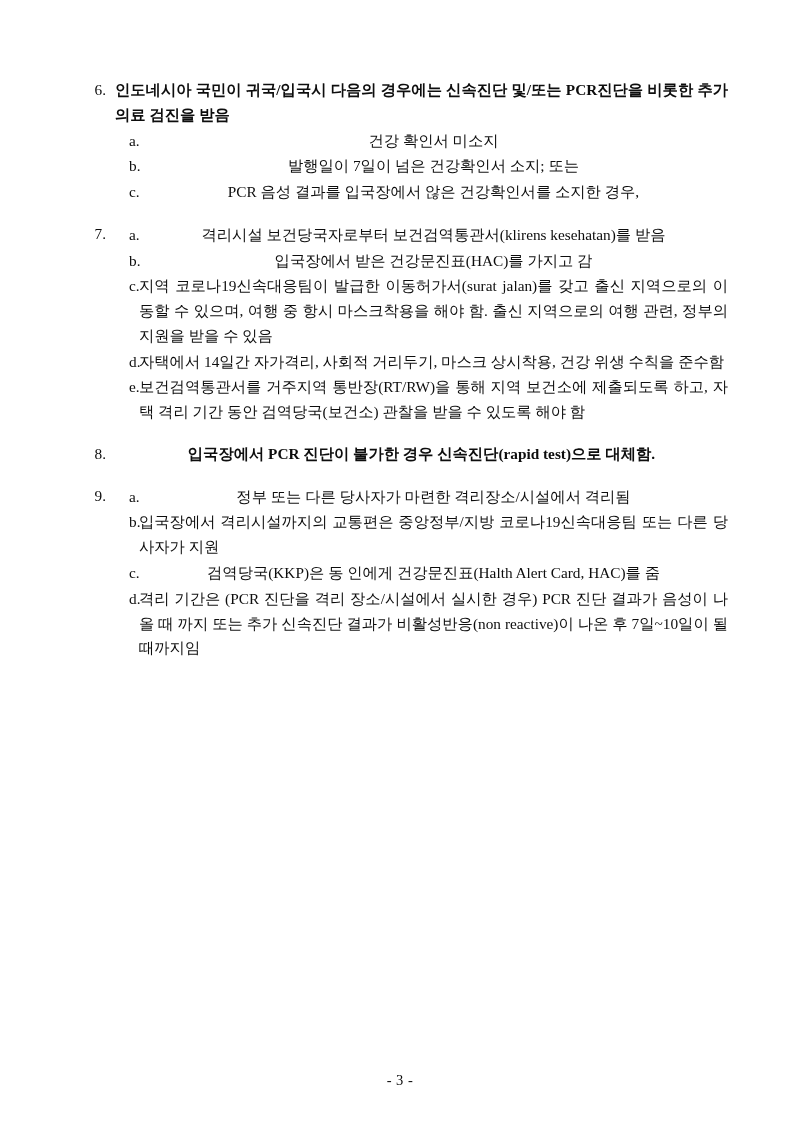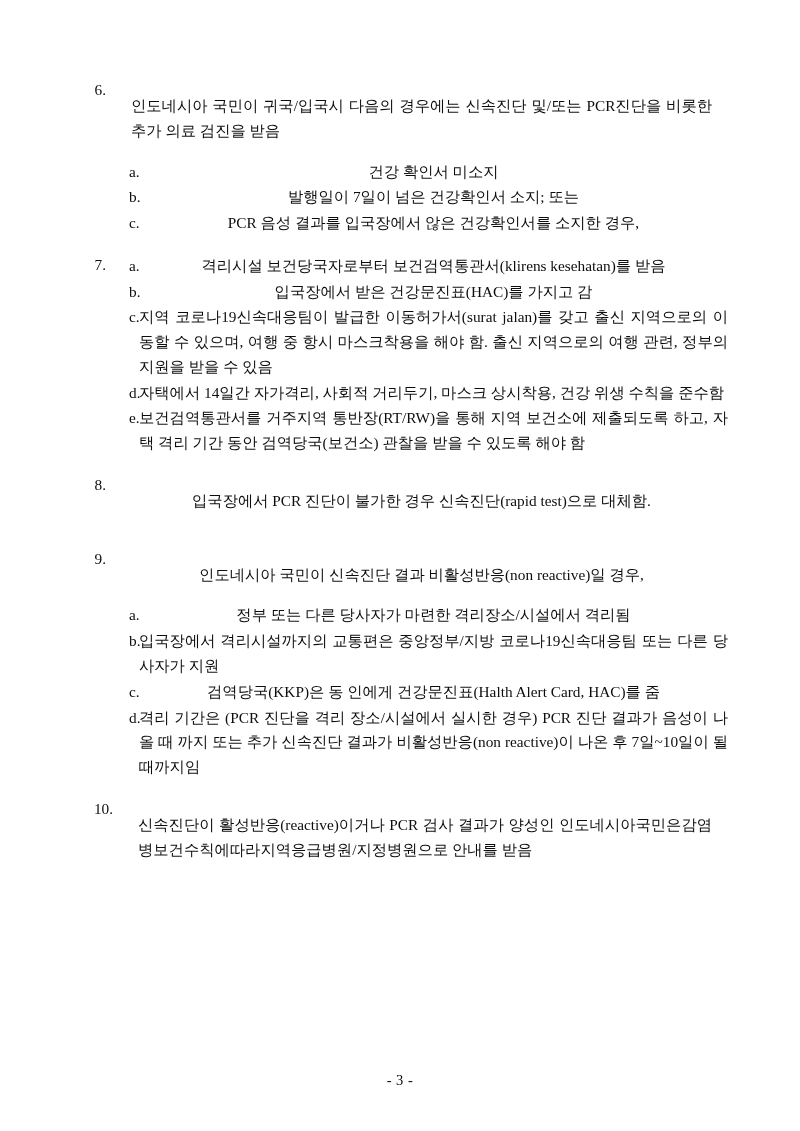--- a/index.html
+++ b/index.html
@@ -37,21 +37,22 @@
     white-space: nowrap;
   }
   .num.w1 { width: 20px; }
   .num.w2 { width: 27px; }
   .item .body {
     flex: 1 1 auto;
   }
   .para {
     text-align: justify;
     text-justify: inter-word;
-    margin: 16px;
+    margin: 0;
+    font-weight: bold;
   }
   .para.last { text-align: center; }
   .sublist {
     margin: 0;
     padding: 0;
   }
   .subitem {
     display: flex;
     margin-top: 1px;
   }
@@ -136,21 +137,20 @@
     <div class="item">
       <div class="num w1">8.</div>
       <div class="body">
         <p class="para last">입국장에서 PCR 진단이 불가한 경우 신속진단(rapid test)으로 대체함.</p>
       </div>
     </div>
 
     <div class="item">
       <div class="num w1">9.</div>
       <div class="body">
-        <p class="para last">인도네시아 국민이 신속진단 결과 비활성반응(non reactive)일 경우,</p>
         <div class="sublist">
           <div class="subitem">
             <div class="sub-marker">a.</div>
             <div class="sub-body flush">정부 또는 다른 당사자가 마련한 격리장소/시설에서 격리됨</div>
           </div>
           <div class="subitem">
             <div class="sub-marker">b.</div>
             <div class="sub-body">입국장에서 격리시설까지의 교통편은 중앙정부/지방 코로나19신속대응팀 또는 다른 당사자가 지원</div>
           </div>
           <div class="subitem">
@@ -158,23 +158,17 @@
             <div class="sub-body flush">검역당국(KKP)은 동 인에게 건강문진표(Halth Alert Card, HAC)를 줌</div>
           </div>
           <div class="subitem">
             <div class="sub-marker">d.</div>
             <div class="sub-body">격리 기간은 (PCR 진단을 격리 장소/시설에서 실시한 경우) PCR 진단 결과가 음성이 나올 때 까지 또는 추가 신속진단 결과가 비활성반응(non reactive)이 나온 후 7일~10일이 될 때까지임</div>
           </div>
         </div>
       </div>
     </div>
 
-    <div class="item">
-      <div class="num w2">10.</div>
-      <div class="body">
-        <p class="para">신속진단이 활성반응(reactive)이거나 PCR 검사 결과가 양성인 인도네시아국민은감염병보건수칙에따라지역응급병원/지정병원으로 안내를 받음</p>
-      </div>
-    </div>
 
   </div>
 
   <div class="pagenum">- 3 -</div>
 </div>
 
 </body></html>

